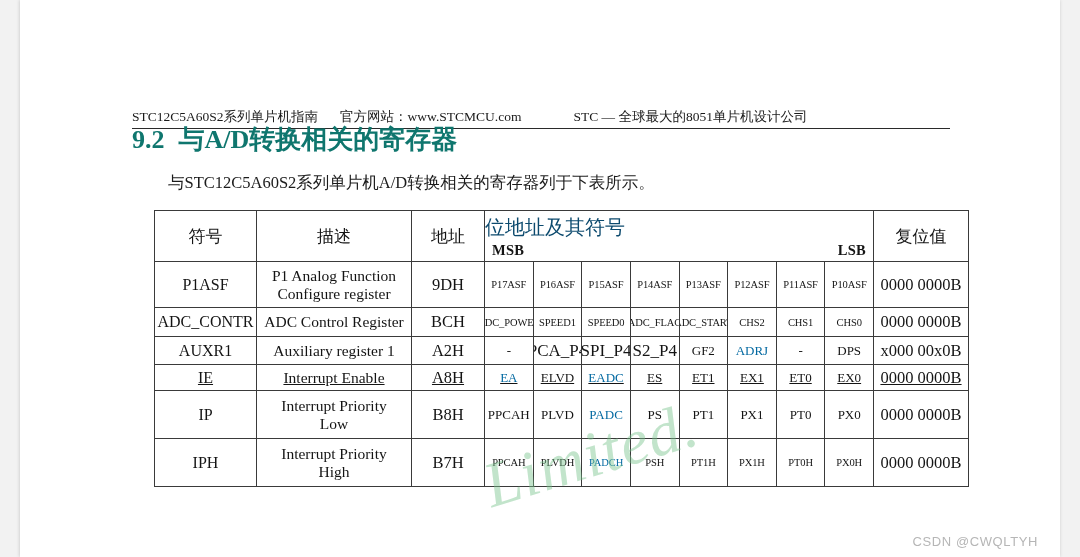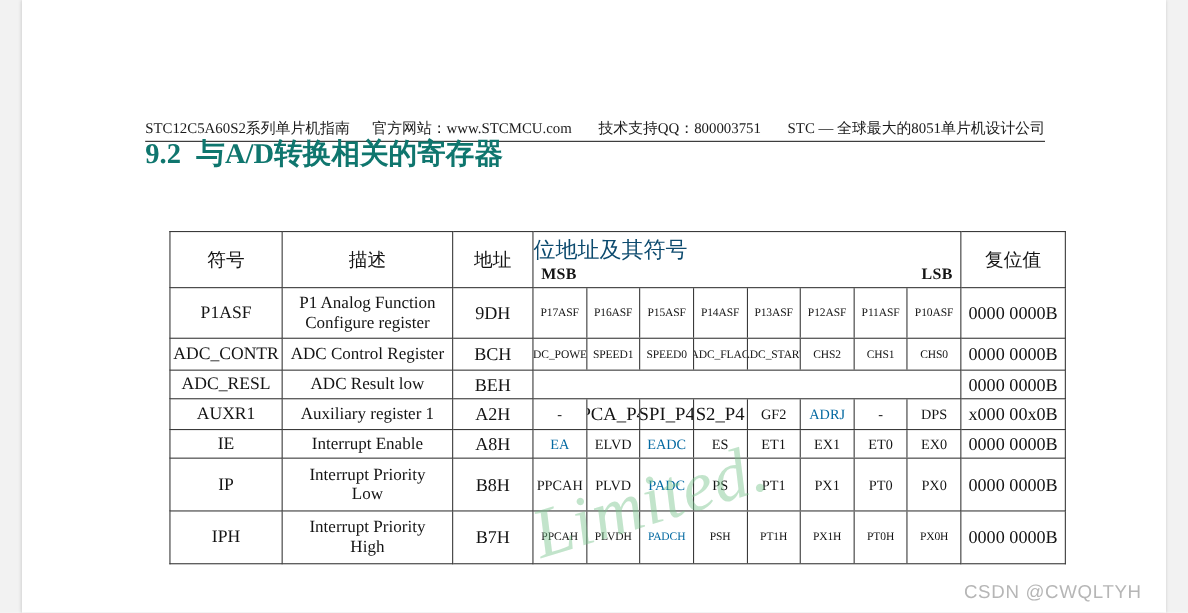--- a/index.html
+++ b/index.html
@@ -154,21 +154,21 @@
   .bit.blue { color: #0369a1; }
   .bit.tiny { font-size: 10.5px; letter-spacing: -0.1px; }
   .bit.small { font-size: 17px; }
 
   
   .r-p1asf  td { height: 45px; }
   .r-ctrl   td { height: 28px; }
   .r-res    td { height: 25px; }
   .r-resl   td { height: 25px; }
   .r-auxr1  td { height: 27px; }
-  .r-ie     td { height: 25px; }
+  .r-ie     td { height: 25px; text-decoration: underline; }
   .r-ip     td { height: 47px; }
   .r-iph    td { height: 47px; }
 
   .blank-bits { background: transparent; }
 
   
   #watermark-limited {
     position: absolute;
     left: 455px;
     top: 452px;
@@ -179,46 +179,46 @@
     transform: rotate(-17deg);
     transform-origin: left top;
     pointer-events: none;
     white-space: nowrap;
     letter-spacing: 1px;
   }
   #watermark-csdn {
     position: absolute;
     right: 22px;
     bottom: 8px;
-    font-size: 17px;
+    font-size: 13px;
     color: #b6b6b6;
     font-family: "Liberation Sans", sans-serif;
     letter-spacing: 0.6px;
     white-space: nowrap;
   }
 </style>
 </head>
 <body>
 
 <div id="page">
 
   <div id="doc-header">
     <span class="h-seg">STC12C5A60S2系列单片机指南</span>
     <span class="sp1"></span>
     <span class="h-seg">官方网站：www.STCMCU.com</span>
     <span class="sp2"></span>
-    <span class="h-seg">技术支持QQ：800003751</span>
     <span class="sp3"></span>
     <span class="h-seg">STC — 全球最大的8051单片机设计公司</span>
   </div>
 
   <div id="section-title">
     <span class="num">9.2</span><span>与A/D转换相关的寄存器</span>
   </div>
 
+  <div id="intro-paragraph">与STC12C5A60S2系列单片机A/D转换相关的寄存器列于下表所示。</div>
 
   <table id="reg-table">
     <colgroup>
       <col class="c-sym">
         <col class="c-desc">
         <col class="c-addr">
         <col class="c-bits">
         <col class="c-reset">
     </colgroup>
     <thead>
@@ -267,27 +267,20 @@
               <div class="bit tiny">SPEED0</div>
               <div class="bit tiny">ADC_FLAG</div>
               <div class="bit tiny">ADC_START</div>
               <div class="bit tiny">CHS2</div>
               <div class="bit tiny">CHS1</div>
               <div class="bit tiny">CHS0</div>
             </div>
           </td>
           <td class="reset-cell">0000 0000B</td>
         </tr>
-        <tr class="r-resl">
-          <td class="sym-cell">ADC_RESL</td>
-          <td class="desc-cell">ADC Result low</td>
-          <td class="addr-cell">BEH</td>
-          <td class="bits-cell blank-bits"></td>
-          <td class="reset-cell">0000 0000B</td>
-        </tr>
         <tr class="r-auxr1">
           <td class="sym-cell">AUXR1</td>
           <td class="desc-cell">Auxiliary register 1</td>
           <td class="addr-cell">A2H</td>
           <td class="bits-cell">
             <div class="bitstrip">
               <div class="bit">-</div>
               <div class="bit small">PCA_P4</div>
               <div class="bit small">SPI_P4</div>
               <div class="bit small">S2_P4</div>

